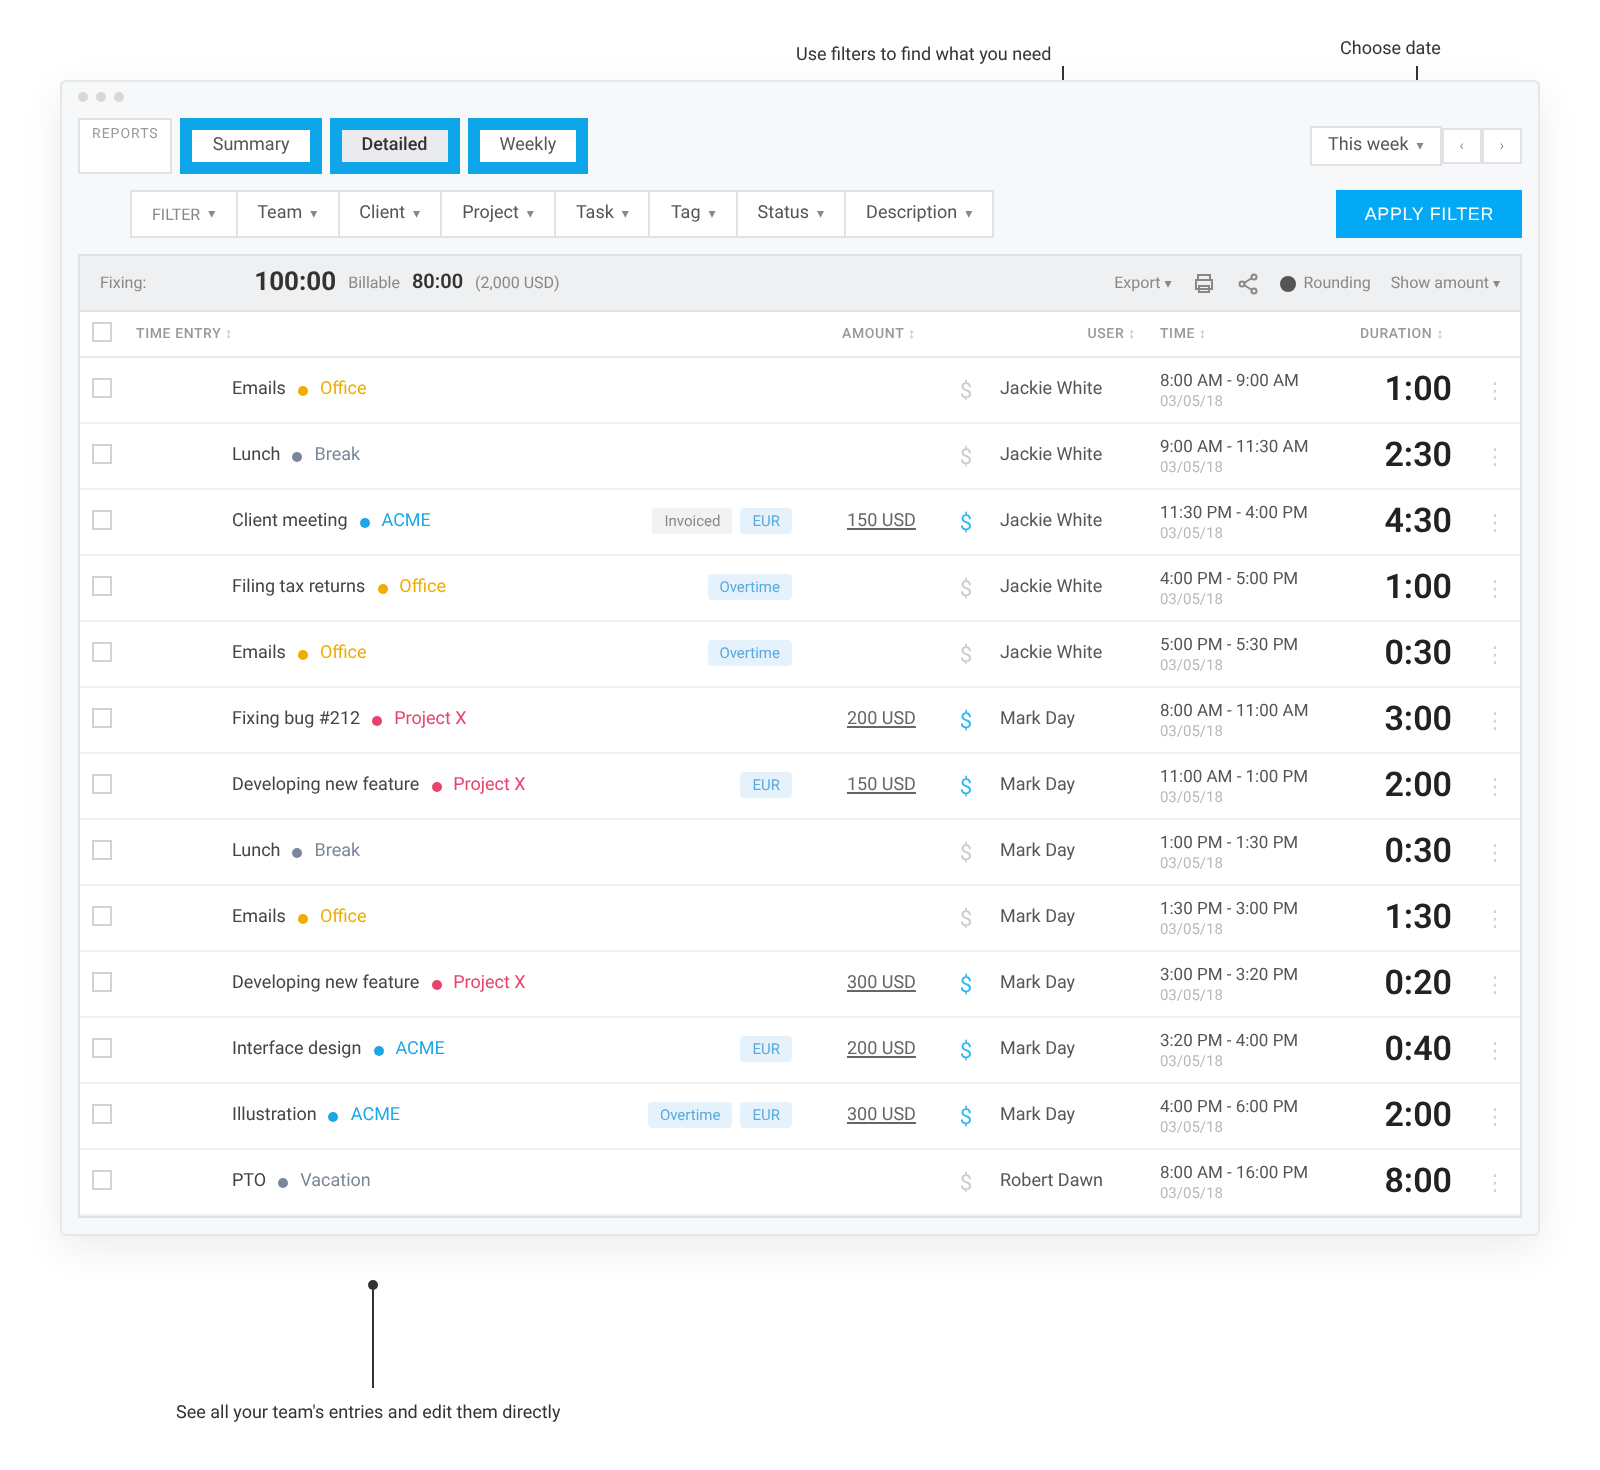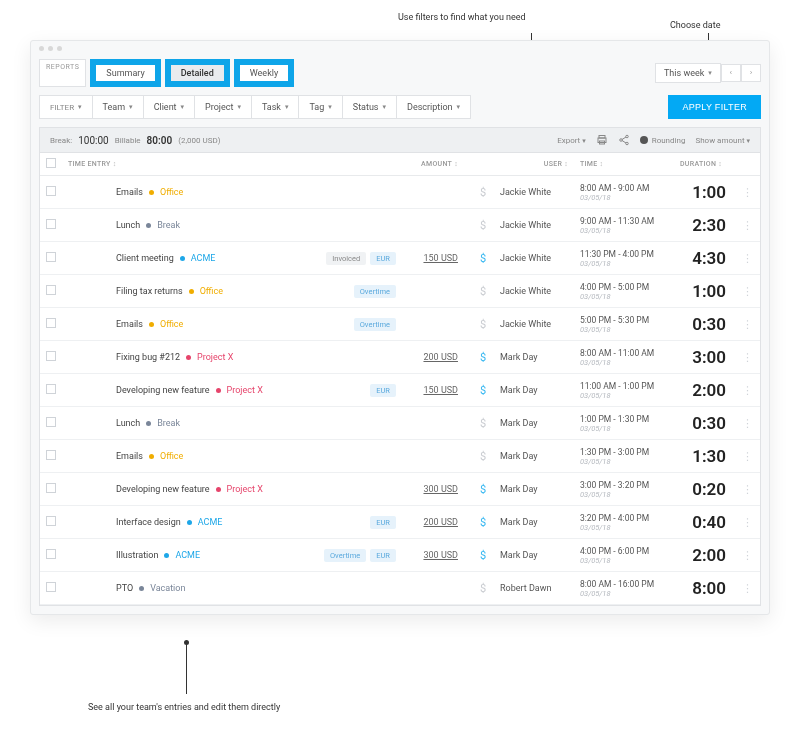--- a/index.html
+++ b/index.html
@@ -17,27 +17,27 @@
   .reports-label { font-size:7px; color:#999; letter-spacing:0.5px; background:#fff; border:1px solid #e0e2e5; padding:3px 6px; text-transform:uppercase;}
   .tab { font-size:9px; color:#555; padding:3px 10px; background:#fff; border:6px solid #0ea5e9; cursor:pointer;}
   .tab.active { background:#e9ebee; color:#333; font-weight:500;}
   .spacer { flex:1; }
   .dateselect { display:flex; align-items:center; gap:0; }
   .dateselect .btn { background:#fff; border:1px solid #e0e2e5; padding:4px 8px; font-size:9px; color:#555; display:flex; align-items:center; gap:4px; cursor:pointer; }
   .chev { font-size:7px; color:#888; }
 
   .filterbar { display:flex; align-items:stretch; padding:0 8px 8px 8px; gap:0;}
   .filterbar .cell { background:#fff; border:1px solid #e0e2e5; border-right:none; padding:6px 10px; font-size:9px; color:#555; display:flex; align-items:center; gap:4px; cursor:pointer;}
-  .filterbar .cell.first { color:#888; font-size:8px; text-transform:uppercase;}
+  .filterbar .cell.first { color:#888; font-size:8px; text-transform:uppercase;margin-left:26px;}
   .filterbar .cell.last { border-right:1px solid #e0e2e5;}
   .apply { margin-left:auto; background:#03A9F4; color:#fff; font-size:9px; font-weight:500; padding:7px 14px; border:none; cursor:pointer; letter-spacing:0.3px;}
 
   .card { margin:0 8px 8px 8px; background:#fff; border:1px solid #e0e2e5;}
   .summary { background:#eef0f2; border-bottom:1px solid #e0e2e5; padding:6px 10px; display:flex; align-items:center; font-size:8px; color:#888; gap:6px;}
-  .summary .big { font-size:10px; font-weight:400; color:#333; }
+  .summary .big { font-size:13px; font-weight:700; color:#333;margin-left:48px; }
   .summary .mid { font-size:10px; font-weight:600; color:#333; }
   .summary-right { margin-left:auto; display:flex; align-items:center; gap:10px; color:#888;}
   .ico { width:12px; height:12px; display:inline-flex; align-items:center; justify-content:center; color:#888; }
   .rounding-dot{ width:8px; height:8px; border-radius:50%; background:#555; display:inline-block;}
 
   table { width:100%; border-collapse:collapse; }
   thead th { font-size:7px; color:#999; font-weight:500; text-transform:uppercase; text-align:left; padding:5px 6px; border-bottom:1px solid #e8eaec; letter-spacing:0.3px;}
   thead th .sort { font-size:7px; color:#bbb; margin-left:2px;}
   tbody td { padding:6px 6px; border-bottom:1px solid #eef0f2; vertical-align:middle; font-size:9px; color:#444;}
   .chk { width:10px; height:10px; border:1px solid #cfd3d8; display:inline-block; background:#fff;}
@@ -46,35 +46,35 @@
   .proj-office{ background:#f0ad00;} .tx-office{ color:#f0ad00;}
   .proj-break{ background:#7a8699;} .tx-break{ color:#7a8699;}
   .proj-acme{ background:#1ea7e8;} .tx-acme{ color:#1ea7e8;}
   .proj-projectx{ background:#e6446b;} .tx-projectx{ color:#e6446b;}
   .proj-vacation{ background:#7a8699;} .tx-vacation{ color:#7a8699;}
   .badge { font-size:7.5px; padding:2px 6px; border-radius:2px; background:#f0f2f4; color:#888; margin-left:4px;}
   .badge.blue{ background:#e6f2fb; color:#5aa9dd;}
   .dollar { color:#c9ccd1; font-size:11px;}
   .dollar.on { color:#35b7f1; }
   .time { font-size:8.5px; color:#555;}
-  .date { font-size:7.5px; color:#b5b9bf;font-style:italic;}
+  .date { font-size:7.5px; color:#b5b9bf;}
   .dur { font-size:17px; font-weight:600; color:#222; text-align:right; }
   .dots { color:#cfd3d8; font-size:11px; letter-spacing:1px; text-align:center;}
   td.col-amount{ text-align:right; padding-right:14px; color:#666;text-decoration:underline;}
   td.col-bill{ text-align:center; width:22px;}
   td.col-user{ color:#555;}
   td.col-dur{ text-align:right; padding-right:10px;}
   td.col-more{ width:18px; text-align:center;}
   th.right{ text-align:right; padding-right:14px;}
 </style>
 </head>
 <body>
 
 <div class="frame">
-  <div class="callout" style="left:398px; top:12px;">Use filters to find what you need</div>
+  <div class="callout" style="left:398px; top:23px;">Use filters to find what you need</div>
   <div class="callout-line" style="left:531px; top:33px; height:92px;"></div>
   <div class="callout-dot" style="left:529px; top:125px;"></div>
 
   <div class="callout" style="left:670px; top:20px;">Choose date</div>
   <div class="callout-line" style="left:708px; top:33px; height:52px;"></div>
   <div class="callout-dot" style="left:706px; top:85px;"></div>
 
   <div class="callout" style="left:88px; top:702px;">See all your team's entries and edit them directly</div>
   <div class="callout-line" style="left:186px; top:644px; height:50px;"></div>
   <div class="callout-dot" style="left:184px; top:640px;"></div>
@@ -137,21 +137,21 @@
         </span>
       <span class="cell last">
           <span>Description</span> 
           <span class="chev">▾</span>
         </span>
       <button class="apply">APPLY FILTER</button>
     </div>
 
     <div class="card">
       <div class="summary">
-        <span>Break:</span>
+        <span>Fixing:</span>
         <span class="big">100:00</span>
         <span>Billable</span>
         <span class="mid">80:00</span>
         <span>(2,000 USD)</span>
         <div class="summary-right">
           <span style="cursor:pointer;"><span>Export</span> <span class="chev">▾</span></span>
           <span class="ico">
             <svg width="12" height="12" viewBox="0 0 24 24" fill="none" stroke="#888" stroke-width="2">
                 <rect x="6" y="3" width="12" height="5"></rect>
                 <rect x="4" y="8" width="16" height="9"></rect>

